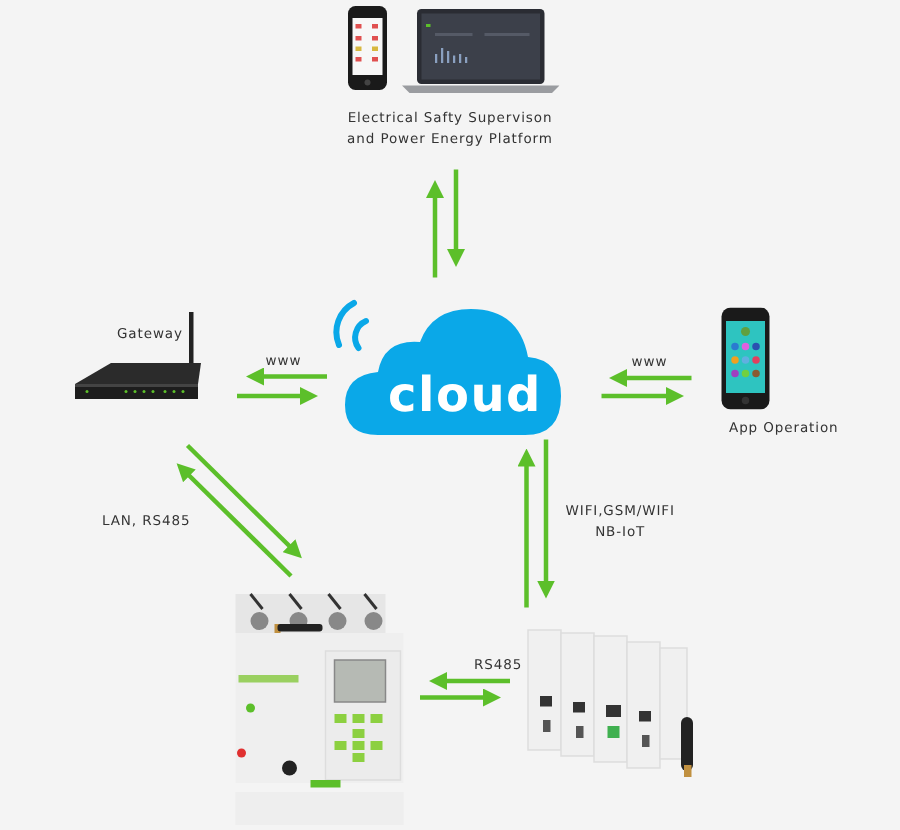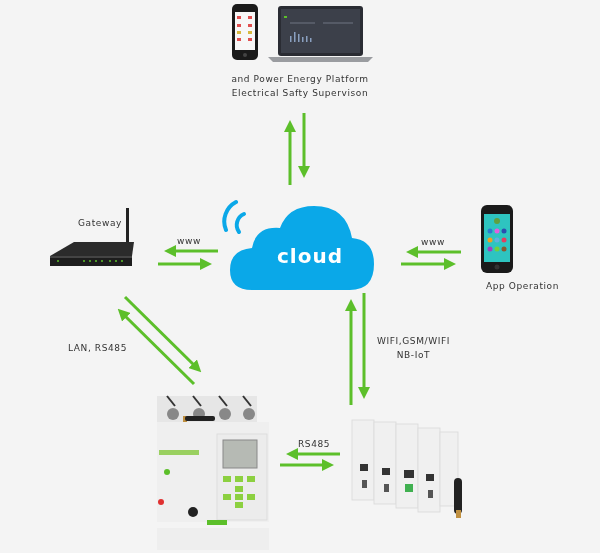--- a/index.html
+++ b/index.html
@@ -82,31 +82,31 @@
           <rect x="78" y="34" width="1.5" height="6"></rect>
           <rect x="82" y="36" width="1.5" height="4"></rect>
         </g>
       <rect x="62" y="20" width="25" height="2" fill="#555a66"></rect>
         <rect x="95" y="20" width="30" height="2" fill="#555a66"></rect>
       <path d="M40 55 L145 55 L140 60 L45 60 Z" fill="#9a9ca0"></path>
     </g>
   </svg>
 </div>
 <div class="abs label center" style="left:200px;top:72px;width:200px;line-height:14px">
+  <div>Electrical Safty Supervison</div>
   <div>and Power Energy Platform</div>
-  <div>Electrical Safty Supervison</div>
 </div>
 
 <div class="abs" style="left:222px;top:192px;width:170px;height:102px">
   <svg width="170" height="102">
     <path d="M14 10 A22 22 0 0 0 4 38" fill="none" stroke="#0aa8e8" stroke-width="4" stroke-linecap="round"></path>
     <path d="M22 22 A12 12 0 0 0 17 40" fill="none" stroke="#0aa8e8" stroke-width="4" stroke-linecap="round"></path>
     <path d="M30 98 Q8 98 8 78 Q8 58 30 56 Q34 34 58 36 Q66 14 92 14 Q124 14 130 46 Q152 48 152 72 Q152 98 128 98 Z" fill="#0aa8e8"></path>
   </svg>
-  <div class="abs" style="left:28px;top:52px;width:120px;font-size:20px;font-weight:bold;color:#fff;text-align:center;font-family:'DejaVu Sans',sans-serif;letter-spacing:1px">cloud</div>
+  <div class="abs" style="left:28px;top:52px;width:120px;font-size:32px;font-weight:bold;color:#fff;text-align:center;font-family:'DejaVu Sans',sans-serif;letter-spacing:1px">cloud</div>
 </div>
 
 <div class="abs label" style="left:78px;top:218px">Gateway</div>
 <div class="abs" style="left:48px;top:208px;width:88px;height:64px">
   <svg width="88" height="64">
     <rect x="78" y="0" width="3" height="40" fill="#222"></rect>
     <path d="M2 48 L26 34 L86 34 L84 48 Z" fill="#2b2b2b"></path>
     <path d="M2 48 L84 48 L84 58 L2 58 Z" fill="#1d1d1d"></path>
     <rect x="2" y="48" width="82" height="2" fill="#444"></rect>
     <g fill="#5cbf2a">
@@ -185,21 +185,21 @@
         <rect x="68" y="104" width="8" height="6"></rect>
         <rect x="80" y="104" width="8" height="6"></rect>
         <rect x="92" y="104" width="8" height="6"></rect>
         <rect x="80" y="112" width="8" height="6"></rect>
       </g>
     <rect x="52" y="130" width="20" height="5" fill="#5cbf2a"></rect>
     <rect x="2" y="138" width="112" height="22" fill="#e9e9e9" opacity="0.6"></rect>
   </svg>
 </div>
 
-<div class="abs label" style="left:298px;top:439px">RS485</div>
+<div class="abs label" style="left:316px;top:439px">RS485</div>
 
 <div class="abs" style="left:350px;top:418px;width:120px;height:110px">
   <svg width="120" height="110">
     <g fill="#f0f0f0" stroke="#ddd">
       <rect x="2" y="2" width="22" height="80"></rect>
       <rect x="24" y="4" width="22" height="82"></rect>
       <rect x="46" y="6" width="22" height="84"></rect>
       <rect x="68" y="10" width="22" height="84"></rect>
       <rect x="90" y="14" width="18" height="74"></rect>
     </g>

